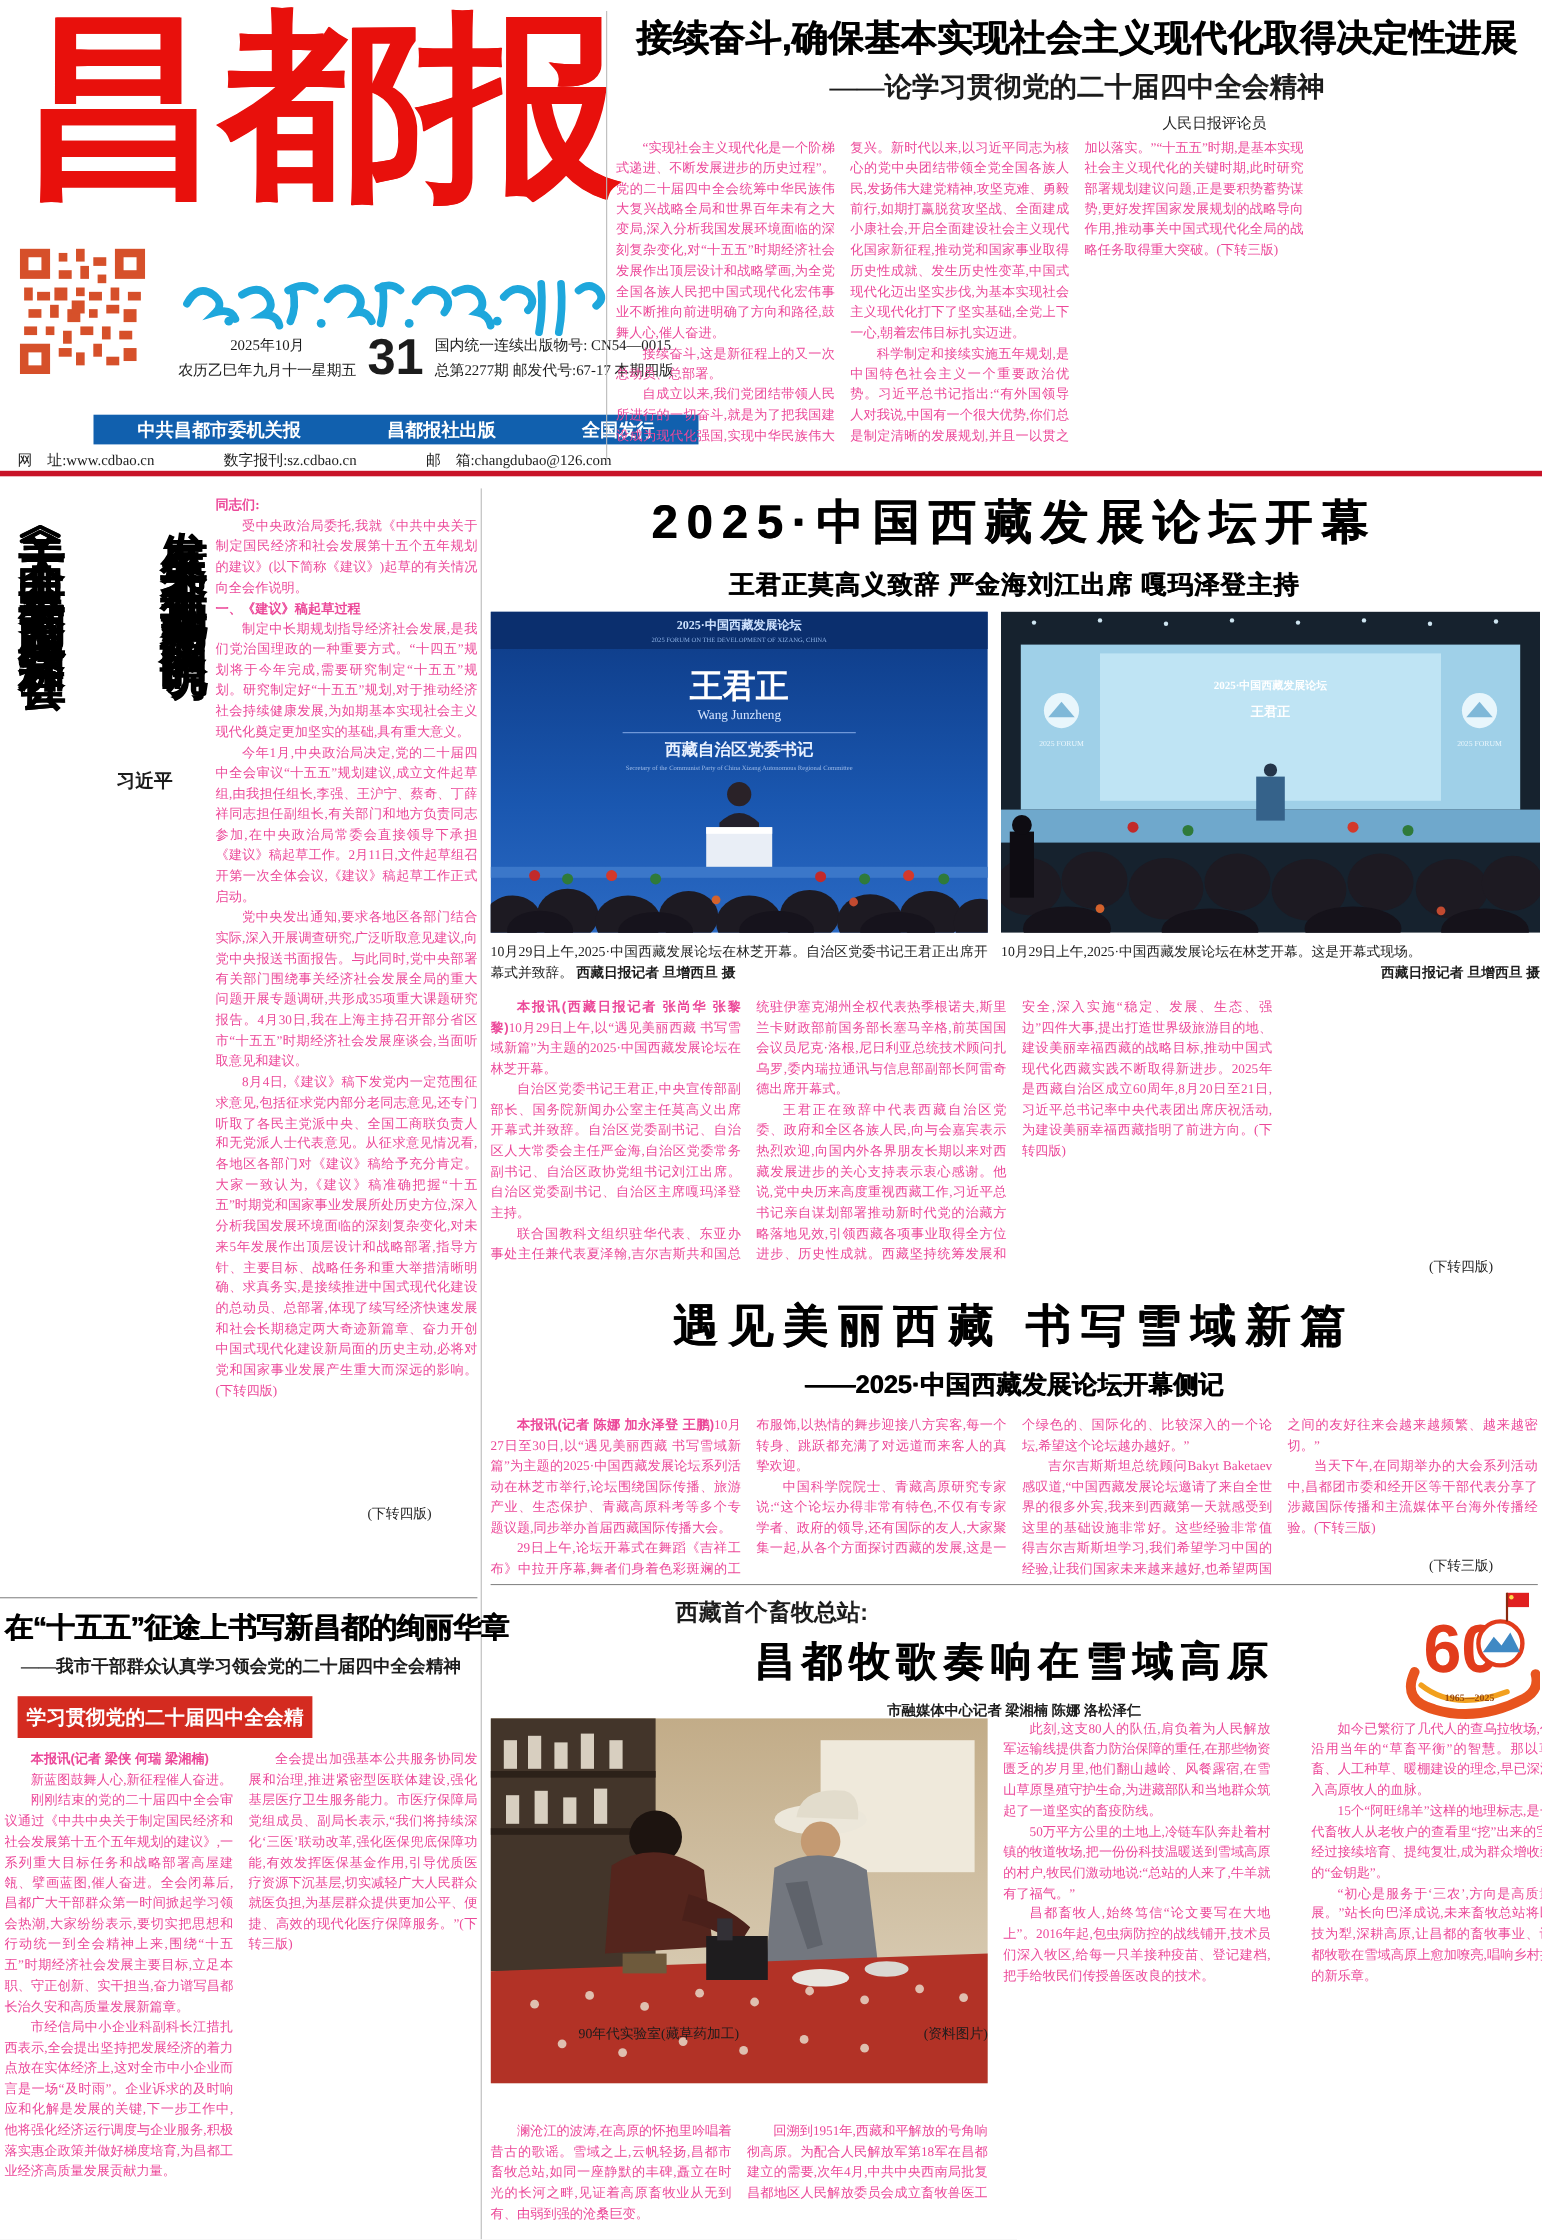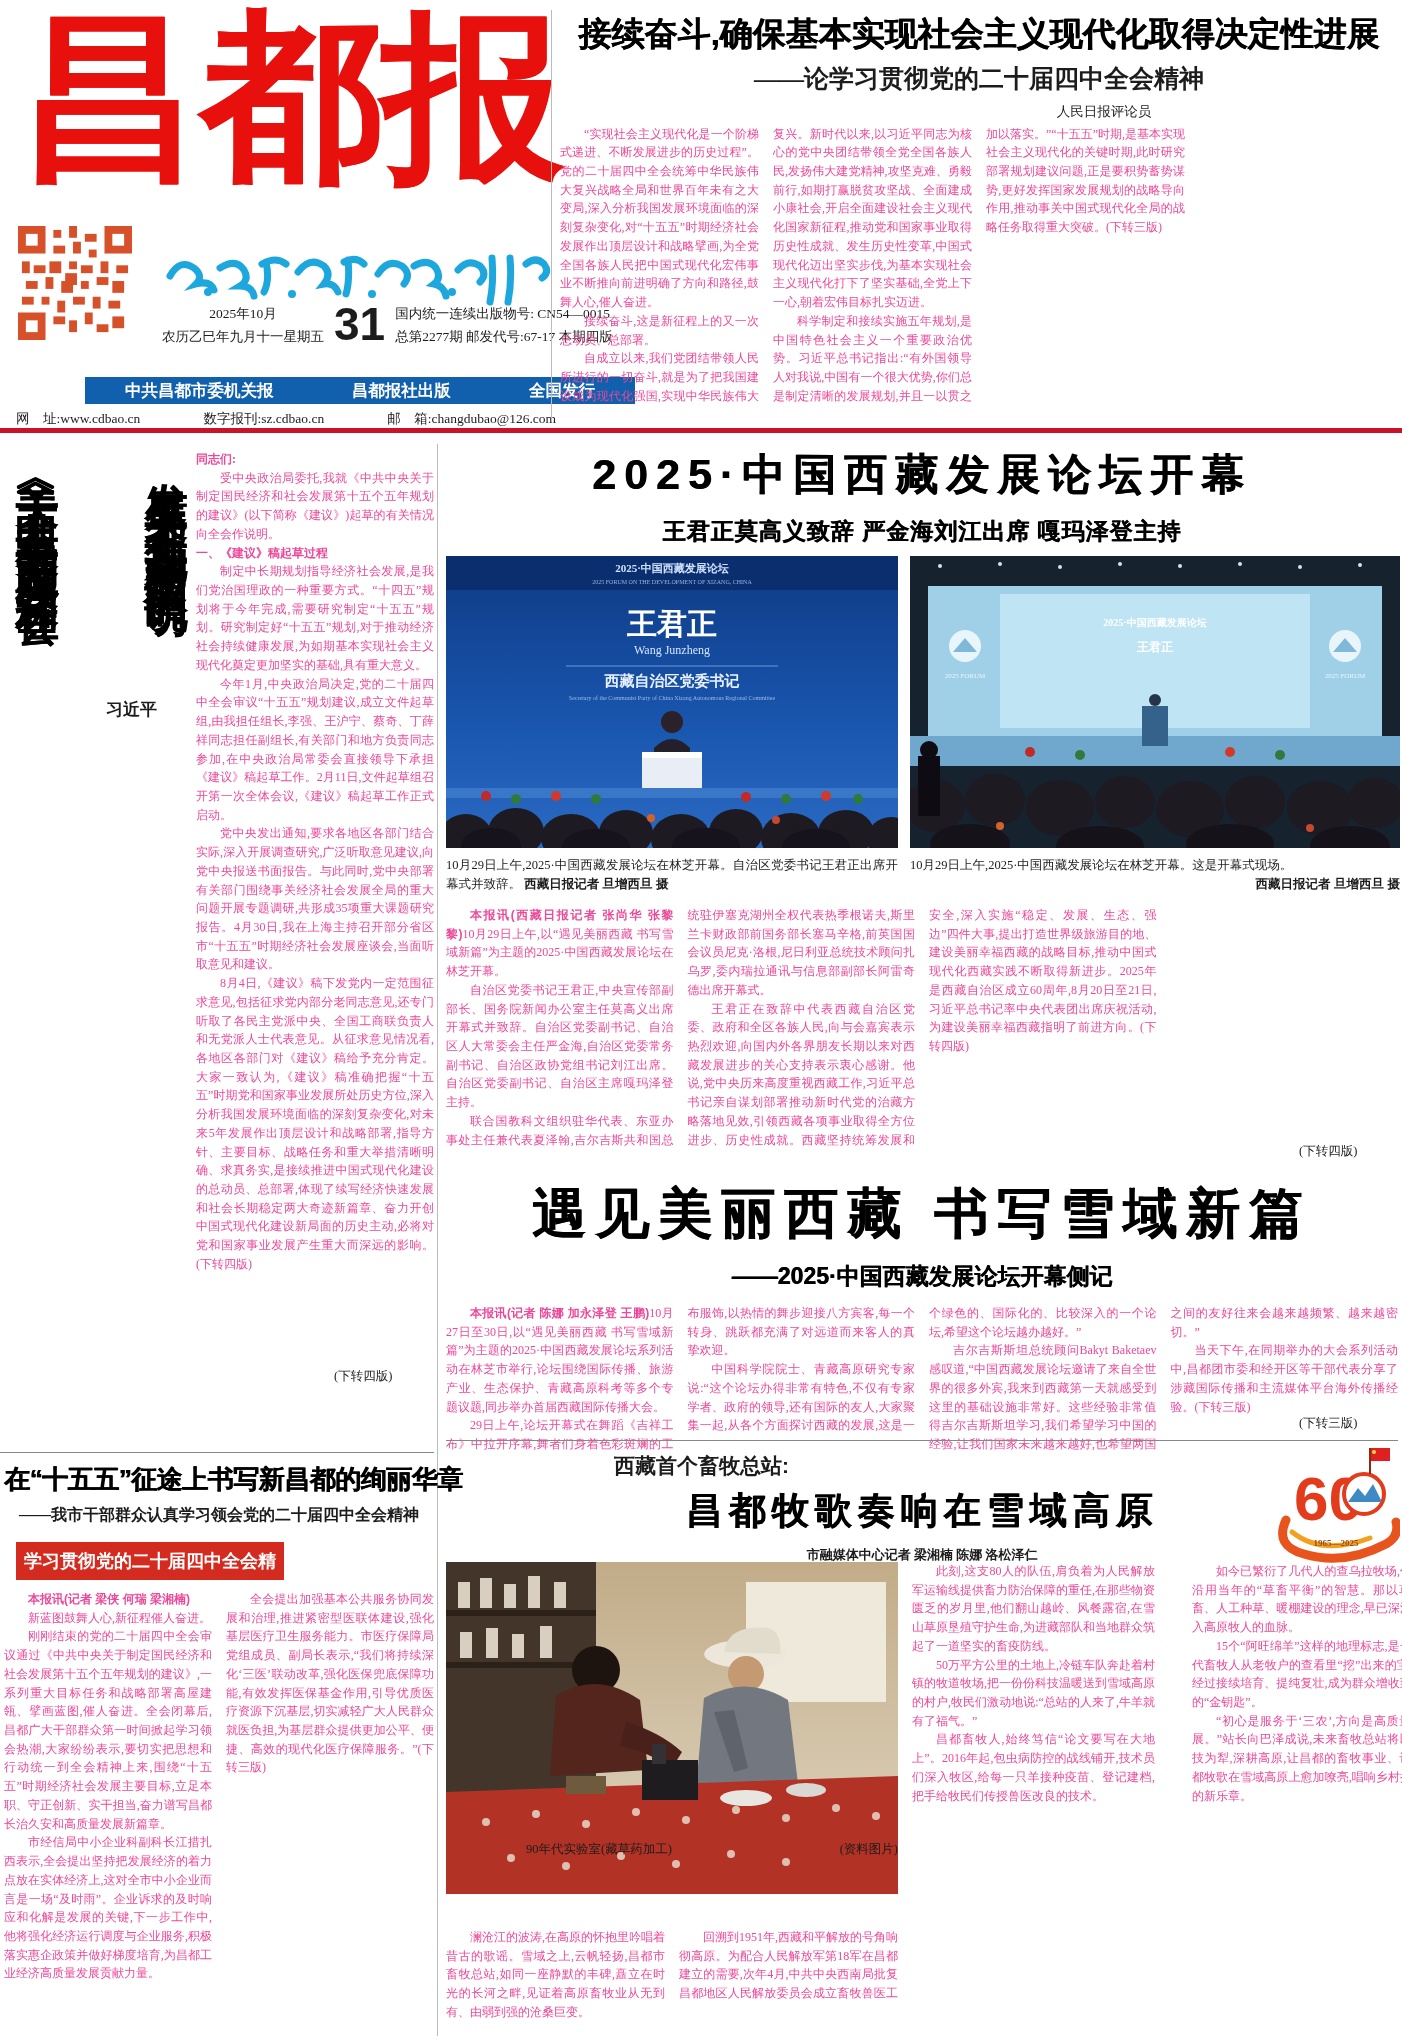--- a/index.html
+++ b/index.html
@@ -298,21 +298,21 @@
 
   <div class="abs" style="left:446px;top:906px;width:952px;">
     <div class="cols" style="column-count:4;column-gap:14px;height:258px;">
       <p class="para"><b>本报讯(西藏日报记者 张尚华 张黎黎)</b><span>10月29日上午,以“遇见美丽西藏 书写雪域新篇”为主题的2025·中国西藏发展论坛在林芝开幕。</span></p>
       <div style="display:contents;"><p class="para">自治区党委书记王君正,中央宣传部副部长、国务院新闻办公室主任莫高义出席开幕式并致辞。自治区党委副书记、自治区人大常委会主任严金海,自治区党委常务副书记、自治区政协党组书记刘江出席。自治区党委副书记、自治区主席嘎玛泽登主持。</p><p class="para">联合国教科文组织驻华代表、东亚办事处主任兼代表夏泽翰,吉尔吉斯共和国总统驻伊塞克湖州全权代表热季根诺夫,斯里兰卡财政部前国务部长塞马辛格,前英国国会议员尼克·洛根,尼日利亚总统技术顾问扎乌罗,委内瑞拉通讯与信息部副部长阿雷奇德出席开幕式。</p><p class="para">王君正在致辞中代表西藏自治区党委、政府和全区各族人民,向与会嘉宾表示热烈欢迎,向国内外各界朋友长期以来对西藏发展进步的关心支持表示衷心感谢。他说,党中央历来高度重视西藏工作,习近平总书记亲自谋划部署推动新时代党的治藏方略落地见效,引领西藏各项事业取得全方位进步、历史性成就。西藏坚持统筹发展和安全,深入实施“稳定、发展、生态、强边”四件大事,提出打造世界级旅游目的地、建设美丽幸福西藏的战略目标,推动中国式现代化西藏实践不断取得新进步。2025年是西藏自治区成立60周年,8月20日至21日,习近平总书记率中央代表团出席庆祝活动,为建设美丽幸福西藏指明了前进方向。(下转四版)</p></div>
     </div>
   </div>
   <div class="abs jump" style="left:1295px;top:1143px;">(下转四版)</div>
 
   <div class="abs" style="left:446px;top:1178px;width:952px;">
-    <div class="big-h1" style="font-size:54px;letter-spacing:9px;">遇见美丽西藏 书写雪域新篇</div>
+    <div class="big-h1" style="font-size:41px;letter-spacing:9px;">遇见美丽西藏 书写雪域新篇</div>
     <div class="big-h1" style="font-size:23px;margin-top:10px;">——2025·中国西藏发展论坛开幕侧记</div>
     <div class="cols" style="column-count:4;column-gap:14px;height:168px;margin-top:12px;">
       <p class="para"><b>本报讯(记者 陈娜 加永泽登 王鹏)</b><span>10月27日至30日,以“遇见美丽西藏 书写雪域新篇”为主题的2025·中国西藏发展论坛系列活动在林芝市举行,论坛围绕国际传播、旅游产业、生态保护、青藏高原科考等多个专题议题,同步举办首届西藏国际传播大会。</span></p>
       <div style="display:contents;"><p class="para">29日上午,论坛开幕式在舞蹈《吉祥工布》中拉开序幕,舞者们身着色彩斑斓的工布服饰,以热情的舞步迎接八方宾客,每一个转身、跳跃都充满了对远道而来客人的真挚欢迎。</p><p class="para">中国科学院院士、青藏高原研究专家说:“这个论坛办得非常有特色,不仅有专家学者、政府的领导,还有国际的友人,大家聚集一起,从各个方面探讨西藏的发展,这是一个绿色的、国际化的、比较深入的一个论坛,希望这个论坛越办越好。”</p><p class="para">吉尔吉斯斯坦总统顾问Bakyt Baketaev感叹道,“中国西藏发展论坛邀请了来自全世界的很多外宾,我来到西藏第一天就感受到这里的基础设施非常好。这些经验非常值得吉尔吉斯斯坦学习,我们希望学习中国的经验,让我们国家未来越来越好,也希望两国之间的友好往来会越来越频繁、越来越密切。”</p><p class="para">当天下午,在同期举办的大会系列活动中,昌都团市委和经开区等干部代表分享了涉藏国际传播和主流媒体平台海外传播经验。(下转三版)</p></div>
     </div>
   </div>
   <div class="abs jump" style="left:1295px;top:1415px;">(下转三版)</div>
 
   <div class="abs hrule" style="left:446px;top:1440px;width:952px;background:#888;"></div>
   <div class="abs hrule" style="left:0;top:1452px;width:434px;background:#888;"></div>

